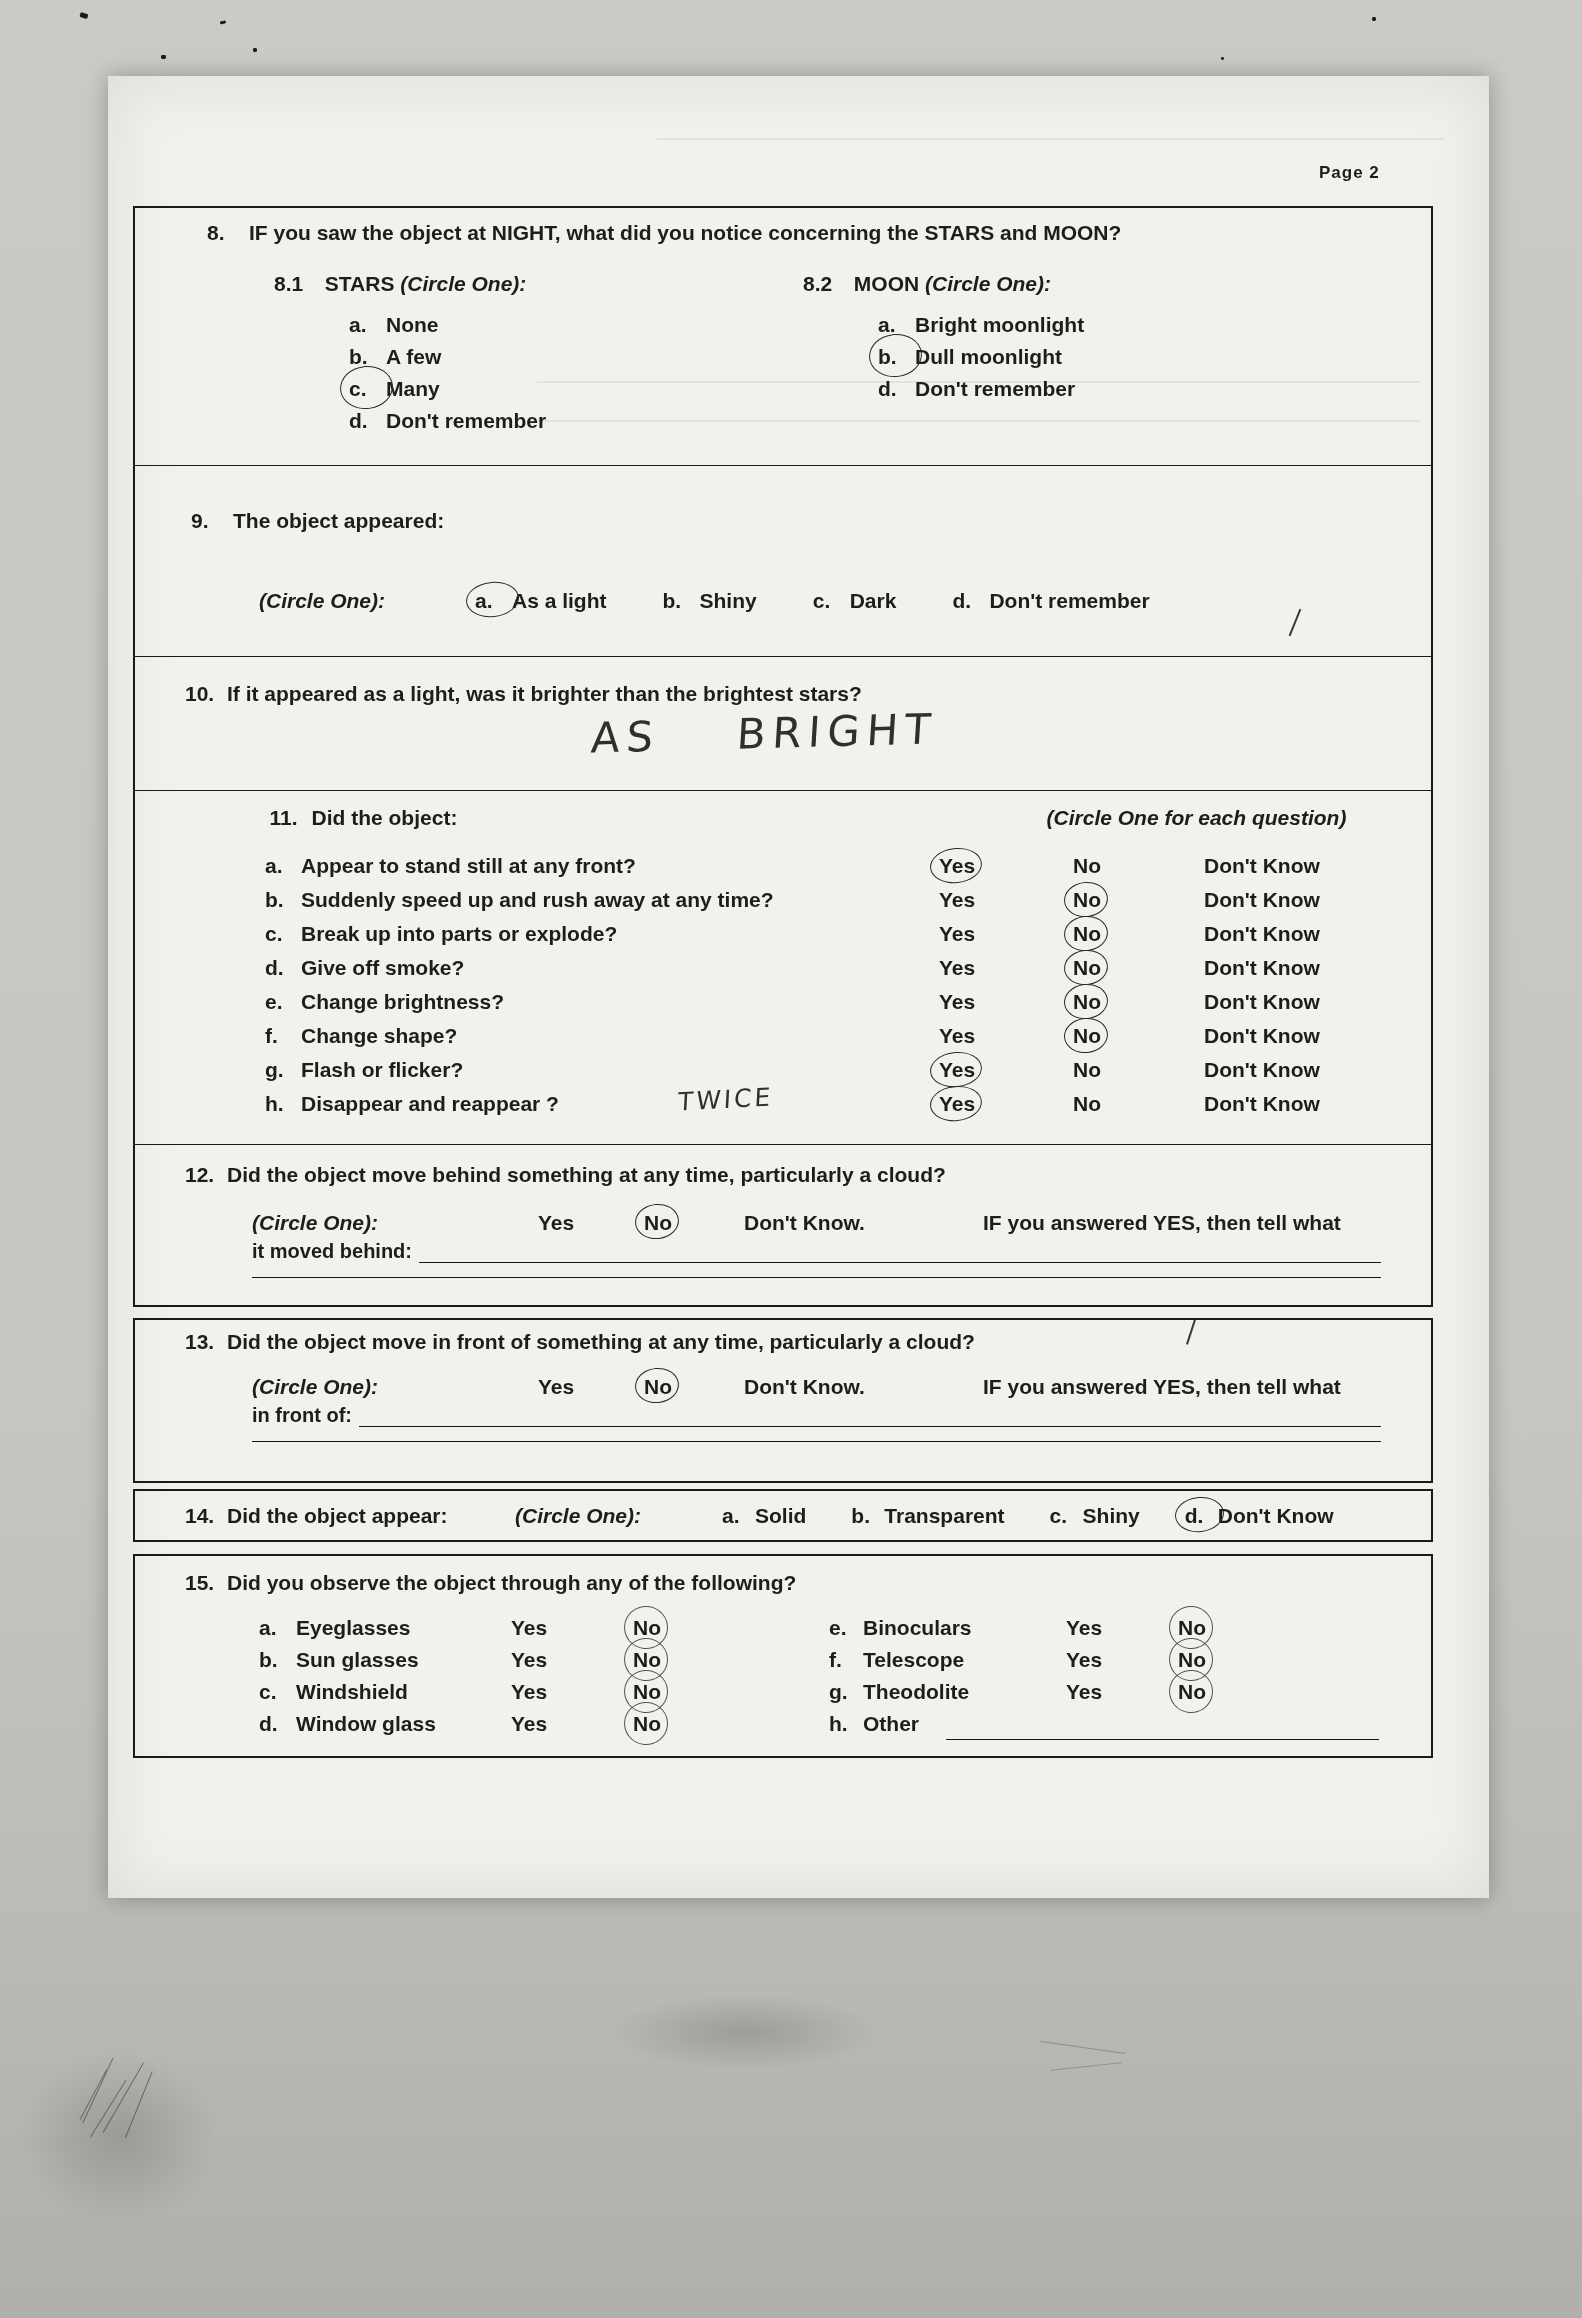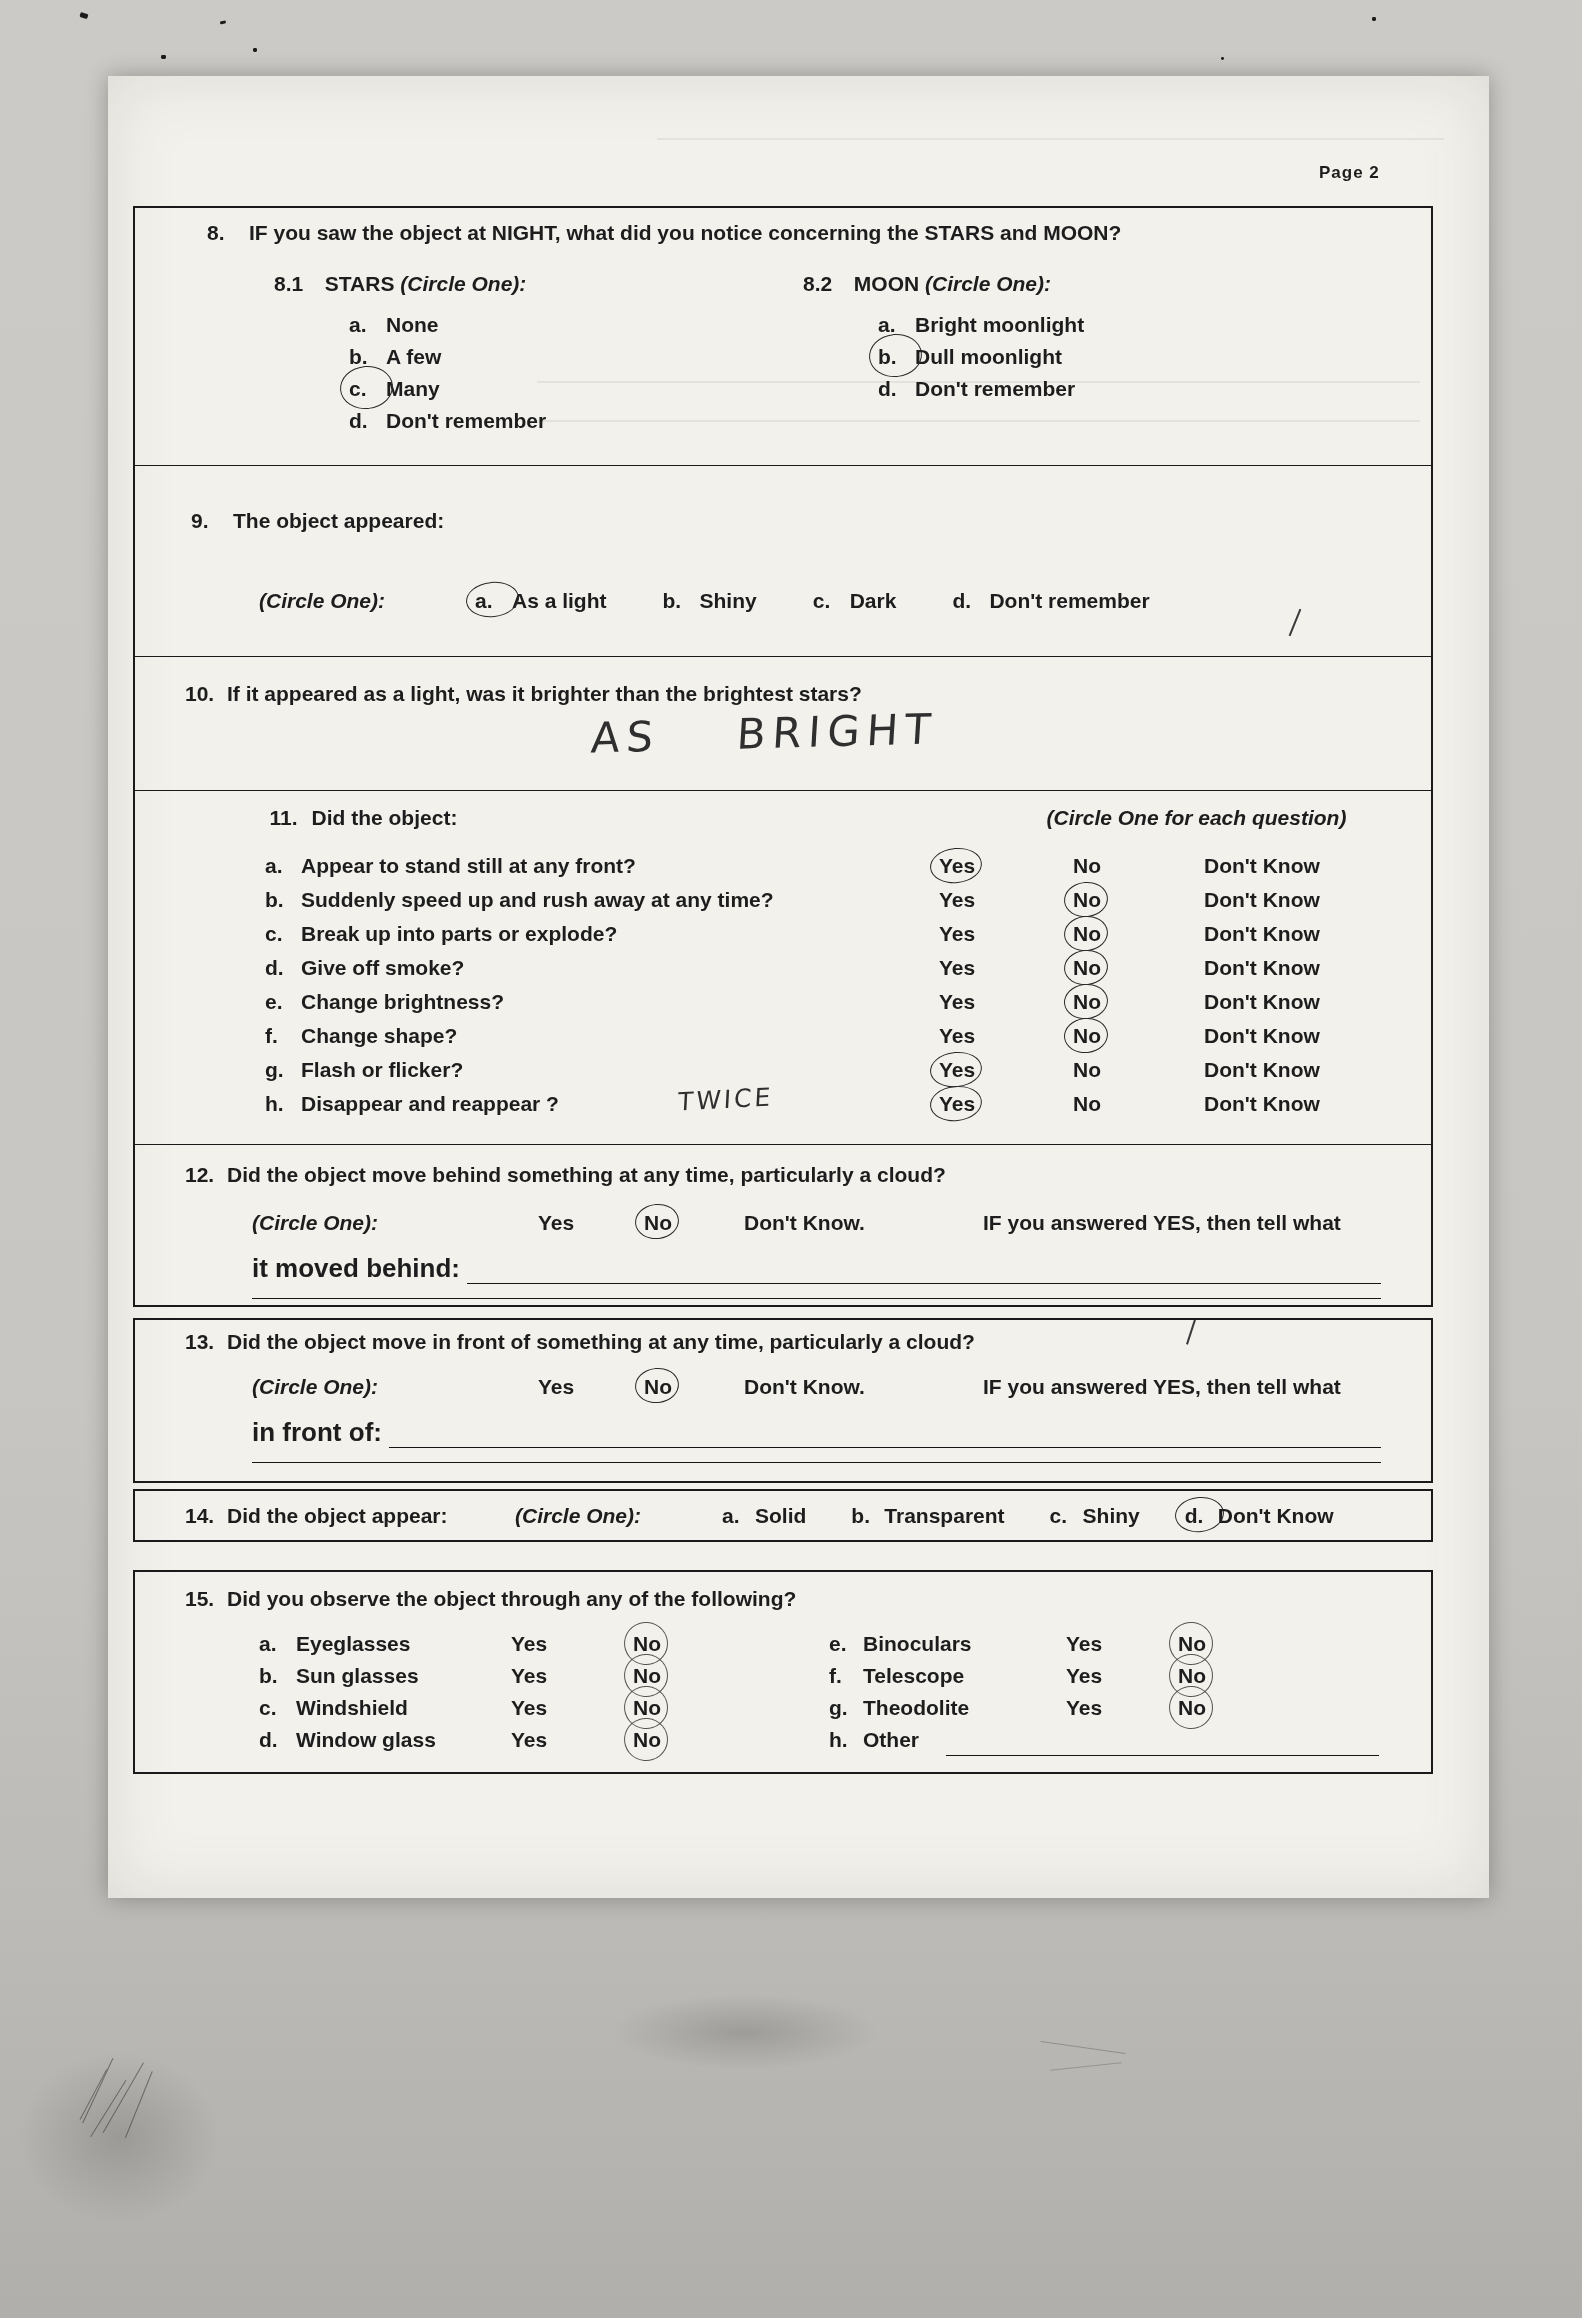--- a/index.html
+++ b/index.html
@@ -22,21 +22,21 @@
   .box15 { top:1478px; height:204px; }
 
   .sec { box-sizing:border-box; position:relative; overflow:hidden; }
   .sec + .sec { border-top:1.9px solid #1a1a1a; }
   .sec8 { height:257px; padding-top:12.4px; }
   .sec9 { height:191px; padding-top:42px; }
   .sec10 { height:134px; padding-top:24px; }
   .sec11 { height:354px; padding-top:14.3px; }
   .sec12 { height:161px; padding-top:17px; }
   .sec13 { padding-top:9px; }
-  .sec15 { padding-top:14.3px;margin-top:16px; }
+  .sec15 { padding-top:14.3px; }
 
   .q-head { display:flex; font-size:21px; font-weight:700; line-height:25px; }
   .q-num { display:inline-block; width:42px; flex:0 0 42px; }
   .pl150 { padding-left:72px; }
   .pl118 { padding-left:56px; }
   .pl105 { padding-left:50px; }
   .italic { font-style:italic; }
   .opt-row { line-height:32px; font-size:21px; font-weight:700; white-space:nowrap; }
   .opt-letter { display:inline-block; width:37px; }
   .ans { position:relative; display:inline-block; }
@@ -74,21 +74,21 @@
   .q11-no { flex:0 0 131px; }
   .q11-dk { flex:1; }
   .twice { position:absolute; left:413px; top:-1.9px; font-size:25px; letter-spacing:2.9px; transform:rotate(-3deg) skewX(-6deg); }
 
   
   .cloud-row { display:flex; padding-left:117px; margin-top:24px; font-size:21px; font-weight:700; white-space:nowrap; }
   .cloud-note { flex:0 0 286px; }
   .cloud-yes { flex:0 0 106px; }
   .cloud-no  { flex:0 0 100px; }
   .cloud-dk  { flex:0 0 239px; }
-  .cloud-row2 { display:flex; padding-left:117px; padding-right:50px; margin-top:18px; font-size:26px; font-weight:700; align-items:flex-end; }
+  .cloud-row2 { display:flex; padding-left:117px; padding-right:50px; margin-top:5px; font-size:20px; font-weight:700; }
   .fill-line { flex:1; border-bottom:1.9px solid #161616; height:1.1em; margin-left:6.7px; }
   .full-line { margin:14.3px 50px 0 117px; border-bottom:1.9px solid #161616; height:0; }
 
   
   .q14-row { display:flex; padding-left:50px; font-size:21px; font-weight:700; width:100%; align-items:center; white-space:nowrap; }
   .q14-row .q-txt { flex:0 0 288px; }
   .q14-note { flex:0 0 207px; }
   .q14-opt { margin-right:45px; }
   .q14-letter { display:inline-block; width:33px; }
 

